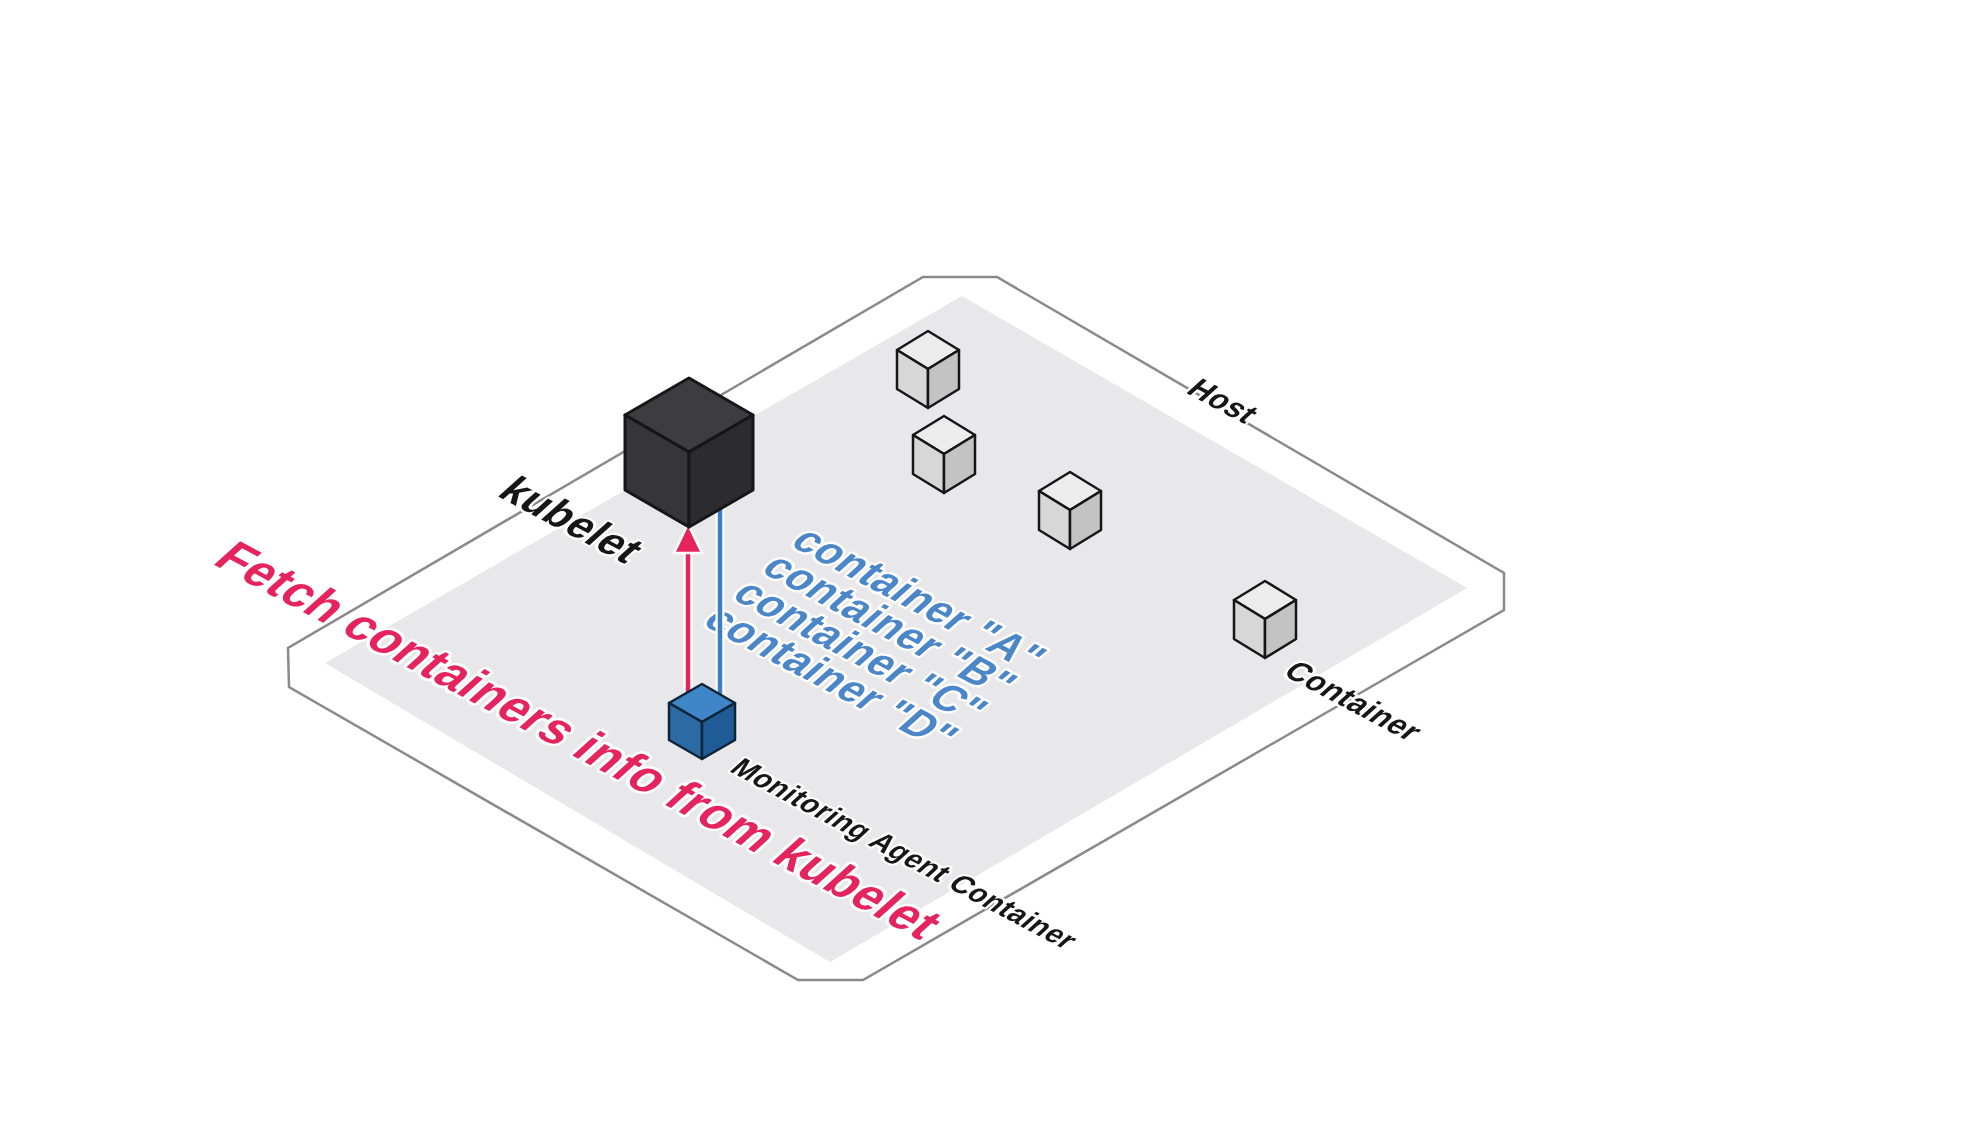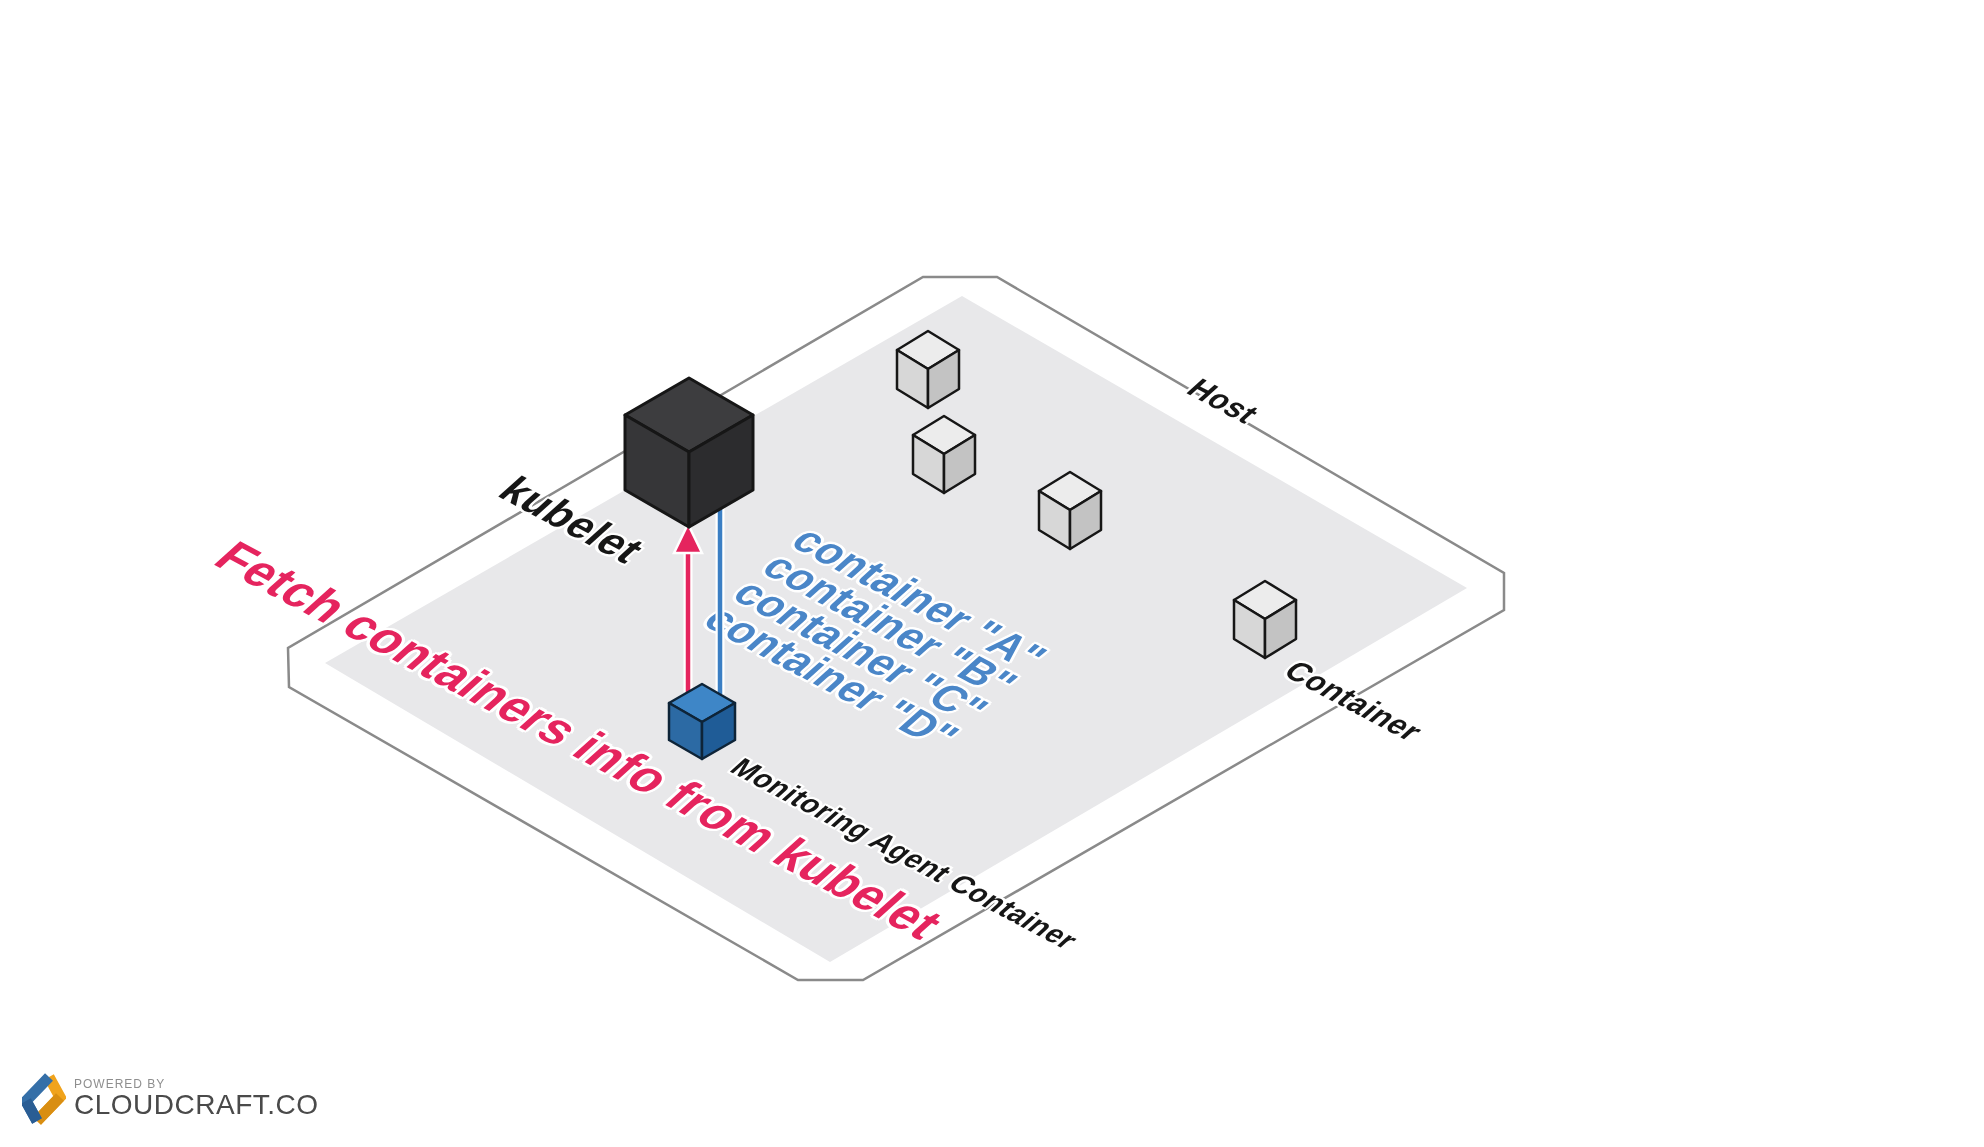--- a/index.html
+++ b/index.html
@@ -100,26 +100,14 @@
       <polygon points="1039,491 1070,510 1070,549 1039,530" fill="#d7d7d7"></polygon>
       <polygon points="1101,491 1070,510 1070,549 1101,530" fill="#c3c3c3"></polygon>
     </g>
     <g stroke-width="2.5" stroke-linejoin="round" stroke="#161616">
       <polygon points="1265,581 1296,600 1265,619 1234,600" fill="#ececec"></polygon>
       <polygon points="1234,600 1265,619 1265,658 1234,639" fill="#d7d7d7"></polygon>
       <polygon points="1296,600 1265,619 1265,658 1296,639" fill="#c3c3c3"></polygon>
     </g>
   </svg>
 
-  <div class="logo">
-    <svg class="logo-icon" viewBox="0 0 44 62">
-      <polyline points="27,9 38,29 15,53" fill="none" stroke-width="11" stroke-linecap="butt" stroke-linejoin="miter" stroke="#f0a31c"></polyline>
-      <line x1="38" y1="29" x2="15" y2="53" stroke-width="11" stroke="#d98e12"></line>
-      <polyline points="27,9 4,33 15,53" fill="none" stroke-width="11" stroke-linecap="butt" stroke-linejoin="miter" stroke="#356fa8"></polyline>
-      <line x1="4" y1="33" x2="15" y2="53" stroke-width="11" stroke="#2a5d94"></line>
-    </svg>
-    <div class="logo-text">
-      <div class="powered-by">POWERED BY</div>
-      <div class="brand">CLOUDCRAFT.CO</div>
-    </div>
-  </div>
 
 </div>
 
 </body></html>

